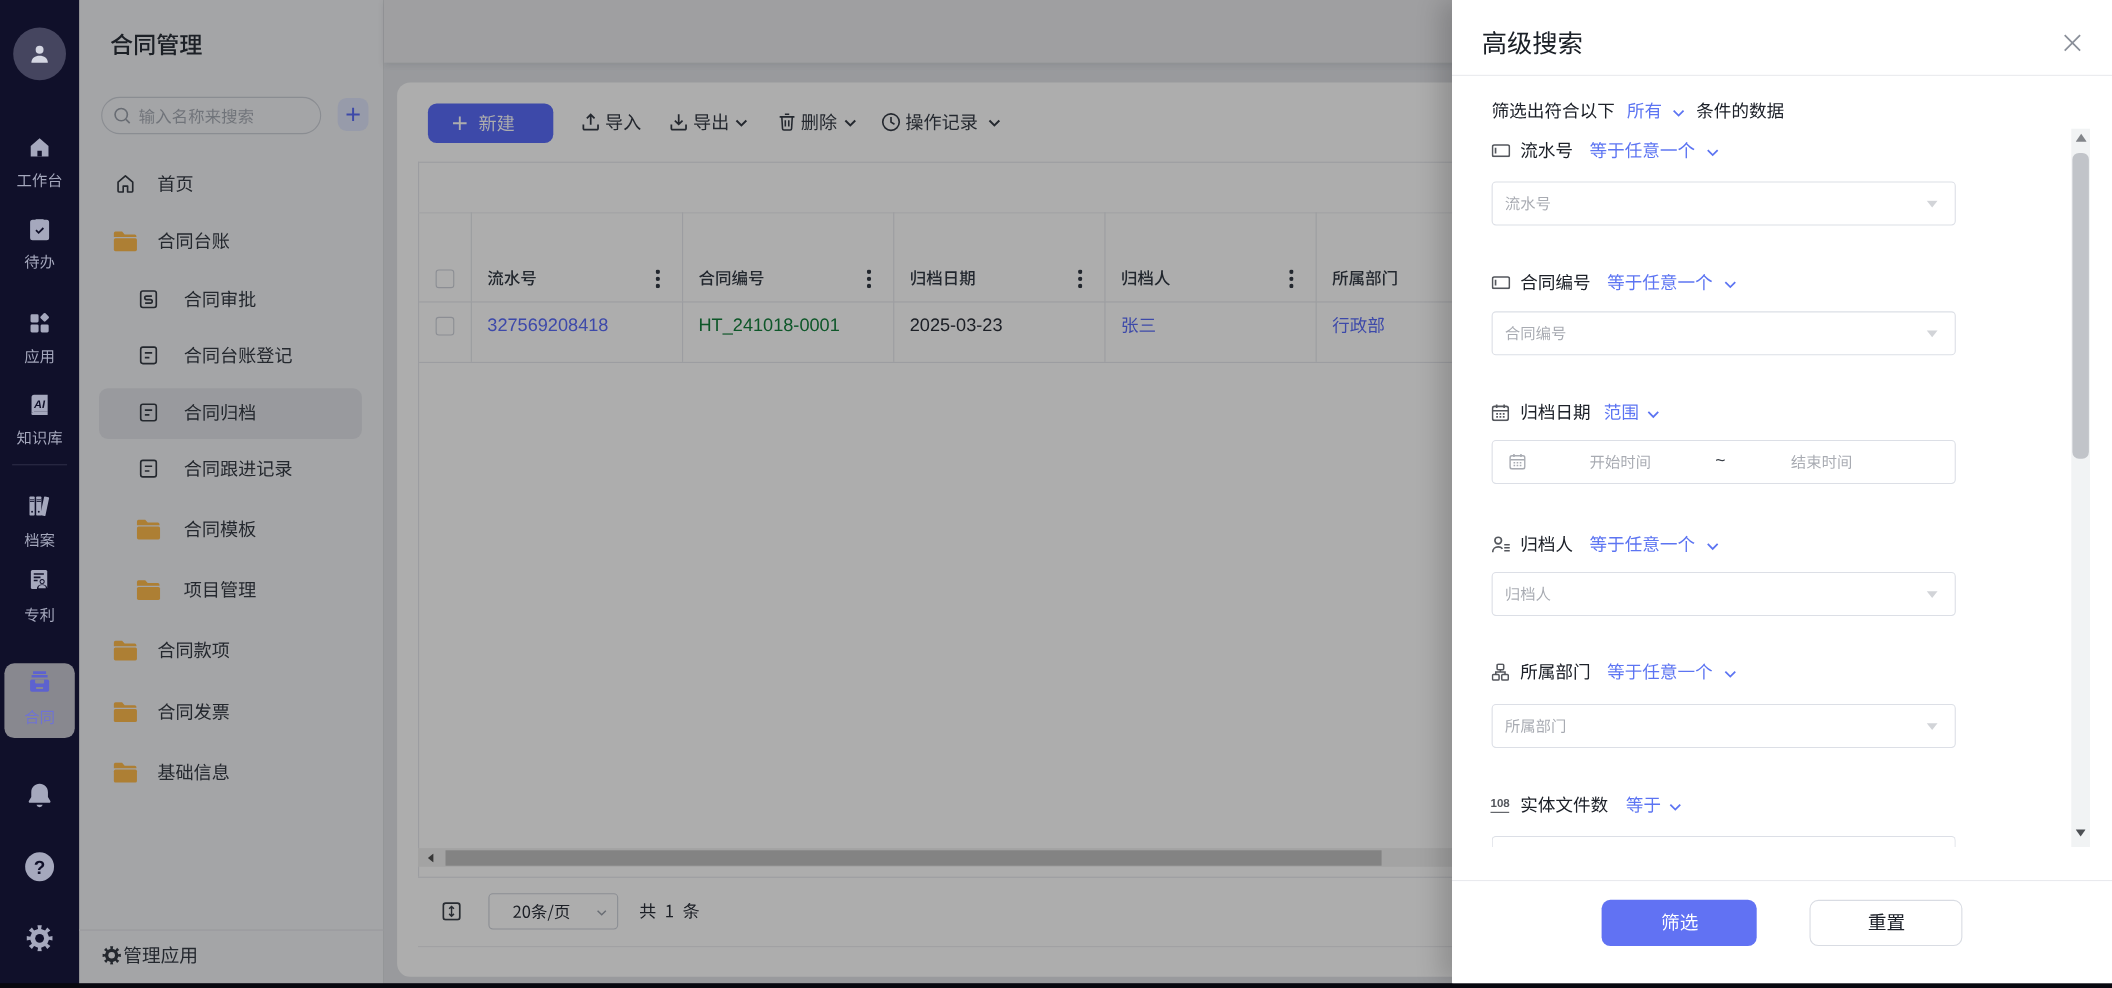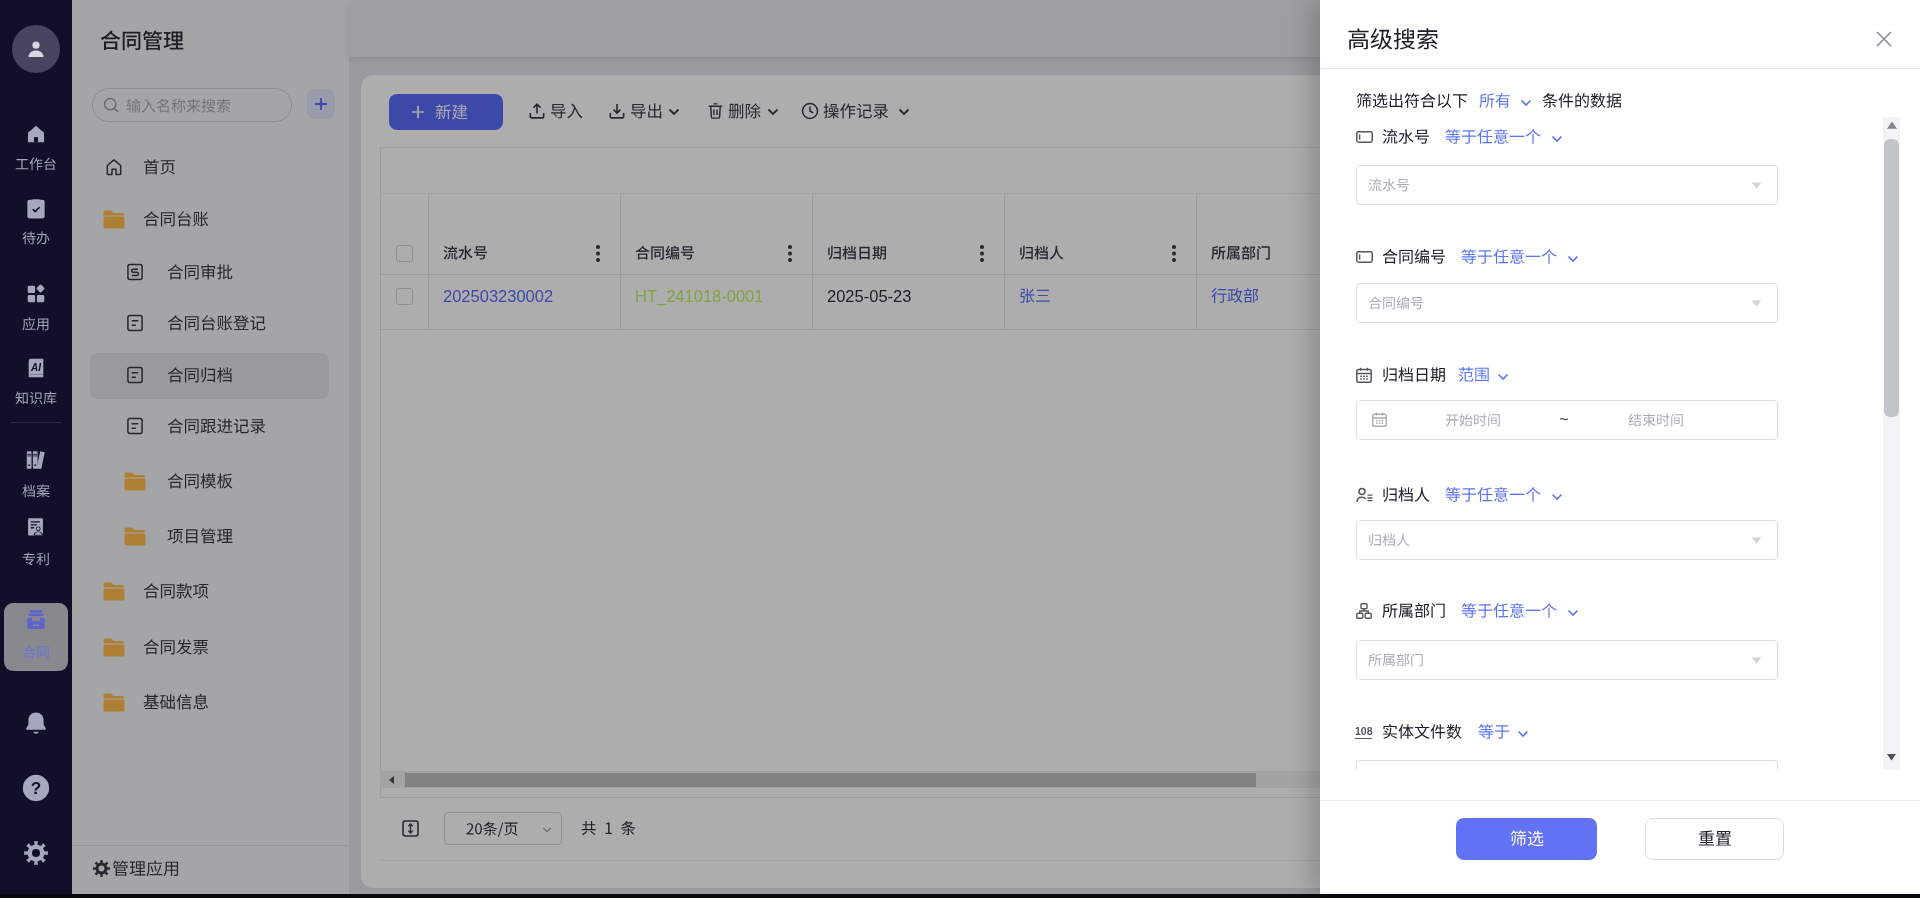--- a/index.html
+++ b/index.html
@@ -371,23 +371,23 @@
       <path transform="translate(0 0)" d="M533-747V-423C533-282 522-101 394 23C415 35 453 68 468 87C606-44 629-260 630-416H763V80H857V-416H963V-507H630V-676C741-693 860-717 947-751L884-832C799-796 657-765 533-747ZM186-364V-393V-508H359V-364ZM435-824C353-790 213-764 93-749V-393C93-263 88-92 23 28C44 38 84 70 100 88C157-11 177-153 183-279H451V-593H186V-678C294-691 412-712 495-744Z"></path>
       <path transform="translate(1000 0)" d="M228-728H798V-654H228ZM135-802V-508C135-348 126-125 29 31C52 40 94 64 111 79C213-85 228-336 228-508V-580H893V-802ZM381-370H533V-309H381ZM619-370H775V-309H619ZM799-564C680-540 459-527 278-525C286-509 294-482 296-465C371-465 453-468 533-472V-426H296V-253H533V-204H256V85H343V-140H533V-70L374-65L380 4L721-15L735 19L725 18C734 37 744 63 748 83C807 83 849 83 875 72C902 61 908 44 908 6V-204H619V-253H863V-426H619V-478C706-485 789-495 854-509ZM669-113 690-76 619-73V-140H821V6C821 16 818 18 807 19L768 20L797 10C784-26 752-85 724-128Z"></path>
       <path transform="translate(2000 0)" d="M619-793V81H703V-708H843C817-631 781-525 748-446C832-360 855-286 855-227C856-193 849-164 831-153C820-147 806-144 792-143C774-142 749-142 723-145C738-119 746-81 747-56C776-55 806-55 829-58C854-61 876-68 894-80C928-104 942-153 942-217C942-285 924-364 838-457C878-547 923-662 957-756L892-797L878-793ZM237-826C250-797 264-761 274-730H75V-644H418C403-589 376-513 351-460H204L276-480C266-525 241-591 213-642L132-621C156-570 181-505 189-460H47V-374H574V-460H442C465-508 490-569 512-623L422-644H552V-730H374C362-765 341-812 323-850ZM100-291V80H189V33H438V73H532V-291ZM189-50V-206H438V-50Z"></path>
       <path transform="translate(3000 0)" d="M120-800C171-742 233-660 261-609L339-664C309-714 244-792 193-848ZM87-634V83H183V-634ZM361-809V-718H821V-32C821-12 815-6 795-6C775-4 704-4 637-7C651 17 666 58 670 83C765 84 827 82 866 67C904 52 917 25 917-32V-809Z"></path>
     </svg>
     <svg style="position:absolute;left:1364px;top:245px;" width="4" height="17" viewBox="0 0 4 17" fill="none">
       <circle cx="2" cy="2" r="2" fill="#333a45"></circle>
       <circle cx="2" cy="8.5" r="2" fill="#333a45"></circle>
       <circle cx="2" cy="15" r="2" fill="#333a45"></circle>
     </svg>
-    <div style="position:absolute;top:283.6px;font:400 16.5px 'Liberation Sans',sans-serif;color:#5a6cfa;line-height:25px;white-space:nowrap;left:443px;">202503230002</div>
-    <div style="position:absolute;top:283.6px;font:400 16.5px 'Liberation Sans',sans-serif;color:#bef264;line-height:25px;white-space:nowrap;left:635px;">HT_241018-0001</div>
-    <div style="position:absolute;top:283.6px;font:400 16.5px 'Liberation Sans',sans-serif;color:#2a2f38;line-height:25px;white-space:nowrap;left:827px;">2025-05-23</div>
+    <div style="position:absolute;top:283.6px;font:400 16.5px 'Liberation Sans',sans-serif;color:#5a6cfa;line-height:25px;white-space:nowrap;left:443px;">327569208418</div>
+    <div style="position:absolute;top:283.6px;font:400 16.5px 'Liberation Sans',sans-serif;color:#15803d;line-height:25px;white-space:nowrap;left:635px;">HT_241018-0001</div>
+    <div style="position:absolute;top:283.6px;font:400 16.5px 'Liberation Sans',sans-serif;color:#2a2f38;line-height:25px;white-space:nowrap;left:827px;">2025-03-23</div>
     <svg style="position:absolute;left:1019.0px;top:283.2px;" width="32.0" height="23.7" viewBox="0 -1160 2000 1480" fill="#5a6cfa">
       <path transform="translate(0 0)" d="M846-795C790-692 697-595 598-533C615-522 644-496 656-483C756-552 856-660 919-774ZM117-577C112-480 100-352 88-273H288C278-93 266-21 248-3C239 6 229 8 212 8C194 8 145 7 94 3C106 22 115 50 116 70C167 73 217 73 243 71C274 68 293 62 311 42C340 12 352-75 364-310C365-320 366-341 366-341H166C172-391 177-450 182-506H360V-802H93V-732H288V-577ZM474 85C490 71 518 59 717-25C715-41 713-73 713-95L562-38V-380H660C706-186 791-22 920 66C932 46 955 20 972 5C854-66 772-212 730-380H958V-452H562V-820H488V-452H376V-380H488V-47C488-7 460 12 442 21C454 36 469 67 474 85Z"></path>
       <path transform="translate(1000 0)" d="M123-743V-667H879V-743ZM187-416V-341H801V-416ZM65-69V7H934V-69Z"></path>
     </svg>
     <svg style="position:absolute;left:1211.0px;top:283.2px;" width="48.0" height="23.7" viewBox="0 -1160 3000 1480" fill="#5a6cfa">
       <path transform="translate(0 0)" d="M435-780V-708H927V-780ZM267-841C216-768 119-679 35-622C48-608 69-579 79-562C169-626 272-724 339-811ZM391-504V-432H728V-17C728-1 721 4 702 5C684 6 616 6 545 3C556 25 567 56 570 77C668 77 725 77 759 66C792 53 804 30 804-16V-432H955V-504ZM307-626C238-512 128-396 25-322C40-307 67-274 78-259C115-289 154-325 192-364V83H266V-446C308-496 346-548 378-600Z"></path>
       <path transform="translate(1000 0)" d="M613-840C585-690 539-545 473-442V-478H336V-697H511V-769H51V-697H263V-136L162-114V-545H93V-100L33-88L48-12C172-41 350-82 516-122L509-191L336-152V-406H448L444-401C461-389 492-364 504-350C528-382 549-418 569-458C595-352 628-256 673-173C616-93 542-30 443 17C458 33 480 65 488 82C582 33 656-29 714-105C768-26 834 37 917 80C929 60 952 32 969 17C882-23 814-89 759-172C824-281 865-417 891-584H959V-654H645C661-710 676-768 688-828ZM622-584H815C796-451 765-339 717-246C670-339 637-448 615-566Z"></path>
       <path transform="translate(2000 0)" d="M141-628C168-574 195-502 204-455L272-475C263-521 236-591 206-645ZM627-787V78H694V-718H855C828-639 789-533 751-448C841-358 866-284 866-222C867-187 860-155 840-143C829-136 814-133 799-132C779-132 751-132 722-135C734-114 741-83 742-64C771-62 803-62 828-65C852-68 874-74 890-85C923-108 936-156 936-215C936-284 914-363 824-457C867-550 913-664 948-757L897-790L885-787ZM247-826C262-794 278-755 289-722H80V-654H552V-722H366C355-756 334-806 314-844ZM433-648C417-591 387-508 360-452H51V-383H575V-452H433C458-504 485-572 508-631ZM109-291V73H180V26H454V66H529V-291ZM180-42V-223H454V-42Z"></path>
     </svg>
     <div style="position:absolute;left:380.0px;top:771px;width:1508.5px;height:17px;background:#f1f1f1"></div>

